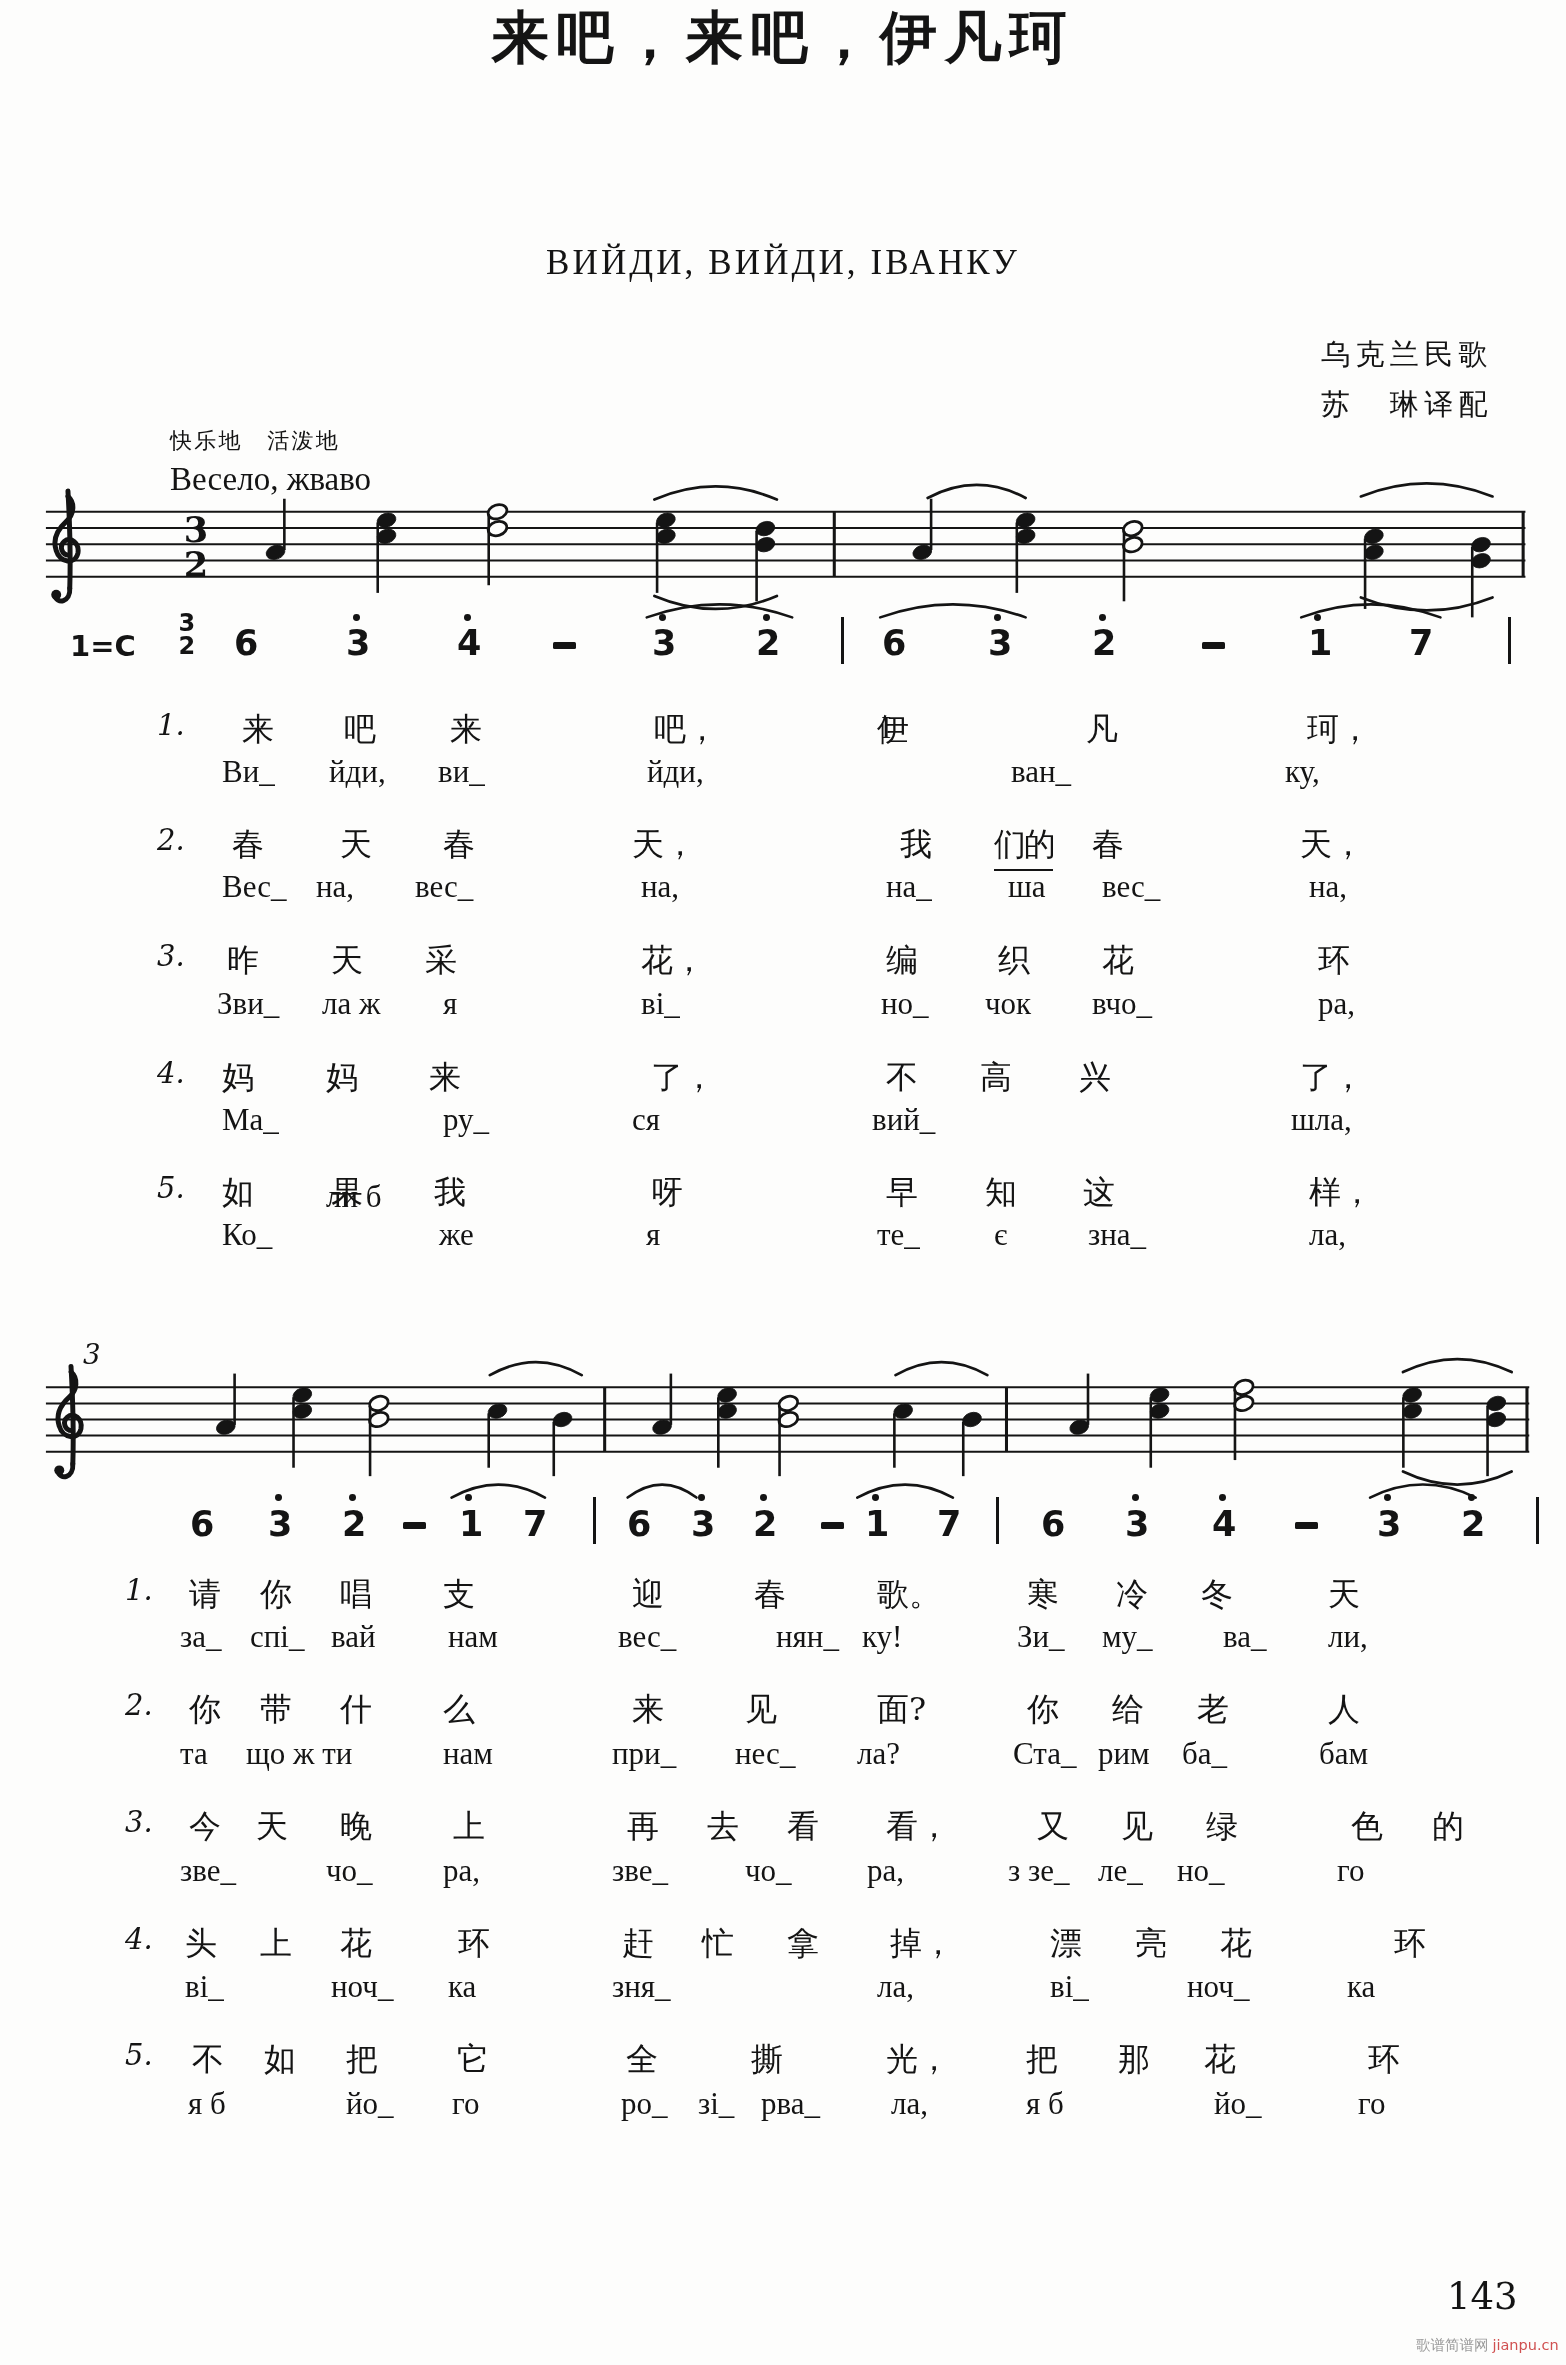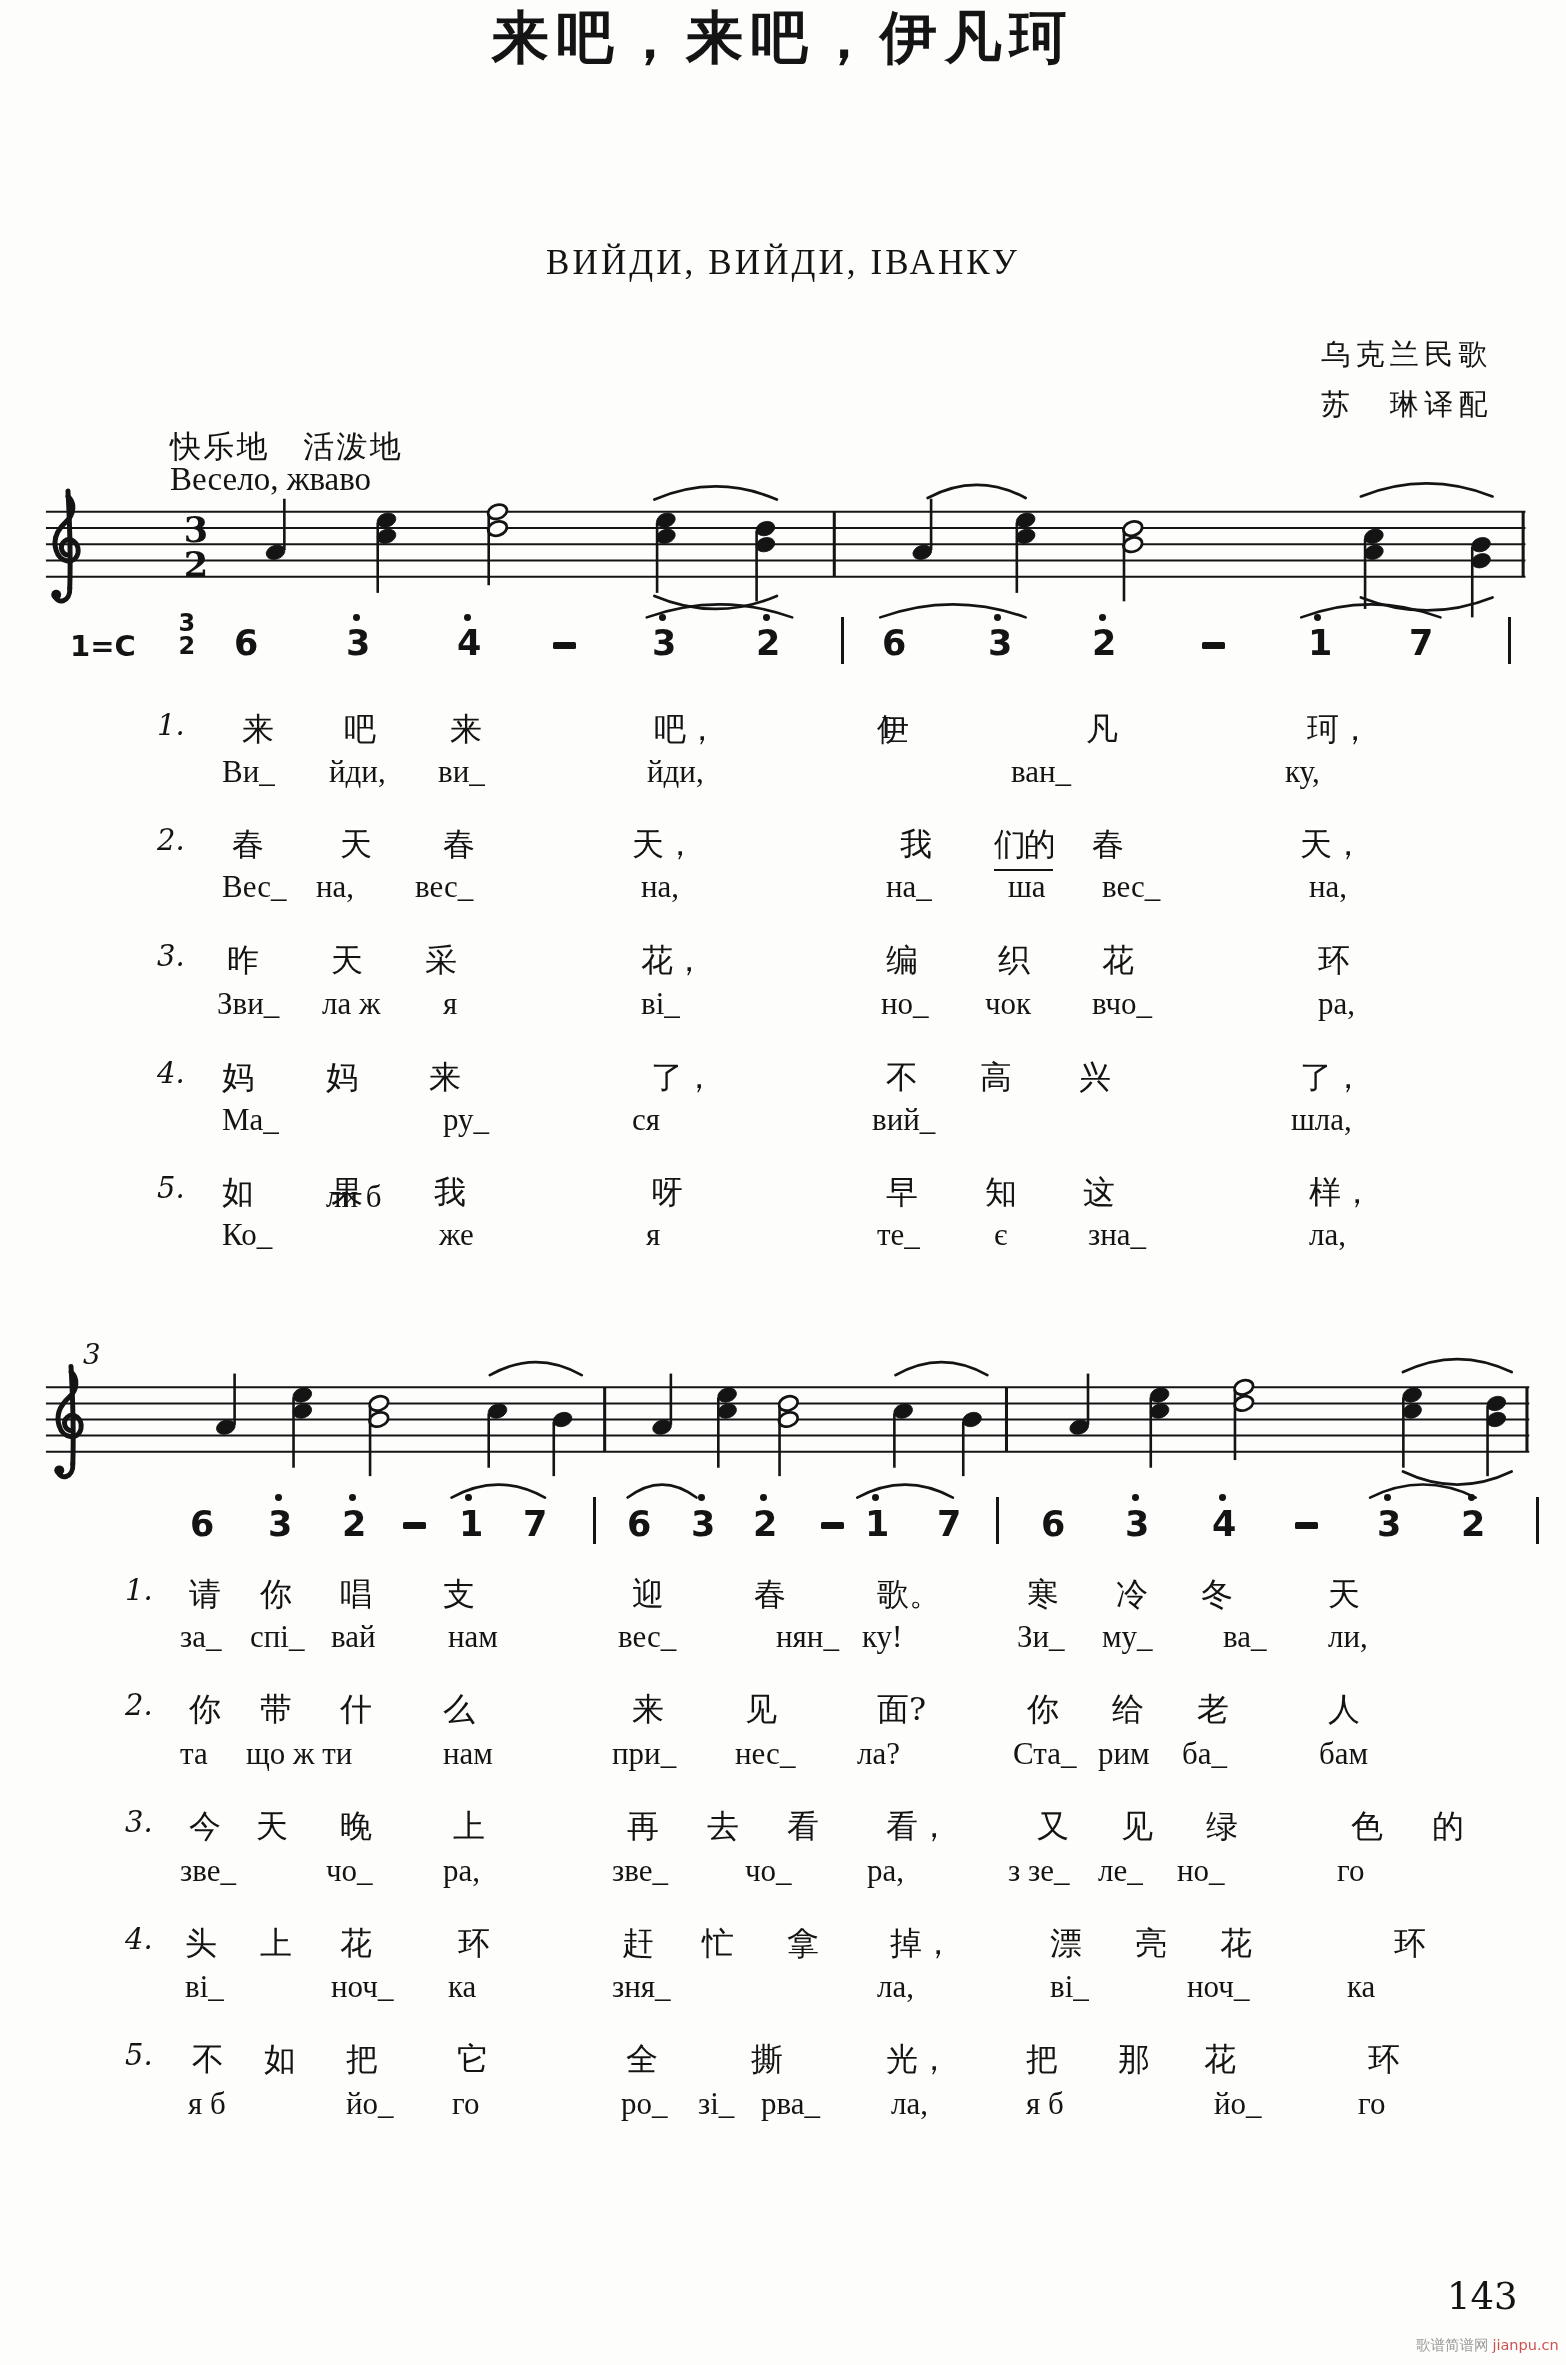--- a/index.html
+++ b/index.html
@@ -4,21 +4,21 @@
 <style>
   html,body{margin:0;padding:0;background:#e8e8e8;}
   #page{position:relative;width:1566px;height:2366px;margin:0 auto;background:#fdfdfc;overflow:hidden;
         font-family:"DejaVu Serif",serif;color:#141414;}
   .abs{position:absolute;white-space:nowrap;}
   #score-svg{position:absolute;left:0;top:0;z-index:0;}
   .txt{z-index:2;}
   .title{font-size:57px;font-weight:bold;letter-spacing:7.7px;font-family:"DejaVu Serif",serif;}
   .subtitle{font-size:35px;letter-spacing:3.1px;font-family:"Liberation Serif","DejaVu Serif",serif;}
   .credit{font-size:29px;letter-spacing:5.4px;}
-  .tempo-zh{font-size:31px;letter-spacing:2.3px;}
+  .tempo-zh{font-size:22px;letter-spacing:2.3px;}
   .tempo-cyr{font-size:33px;font-weight:normal;font-family:"Liberation Serif","DejaVu Serif",serif;}
   .zh{font-size:32px;font-family:"DejaVu Serif",serif;}
   .cyr{font-size:31px;font-family:"Liberation Serif","DejaVu Serif",serif;}
   .vnum{font-size:29px;font-style:italic;font-family:"DejaVu Serif",serif;}
   .jnum{font-size:35px;line-height:1;font-weight:bold;font-family:"DejaVu Sans",sans-serif;}
   .jpre{font-size:29px;font-weight:bold;font-family:"DejaVu Sans",sans-serif;}
   .jfrac{font-size:24px;line-height:0.95;font-weight:bold;text-align:center;font-family:"DejaVu Sans",sans-serif;}
   .jdot{width:6.9px;height:6.9px;border-radius:50%;background:#141414;}
   .jdash{height:6.9px;width:23px;background:#141414;border-radius:1.5px;}
   .jbar{width:3.1px;height:47px;background:#141414;}

